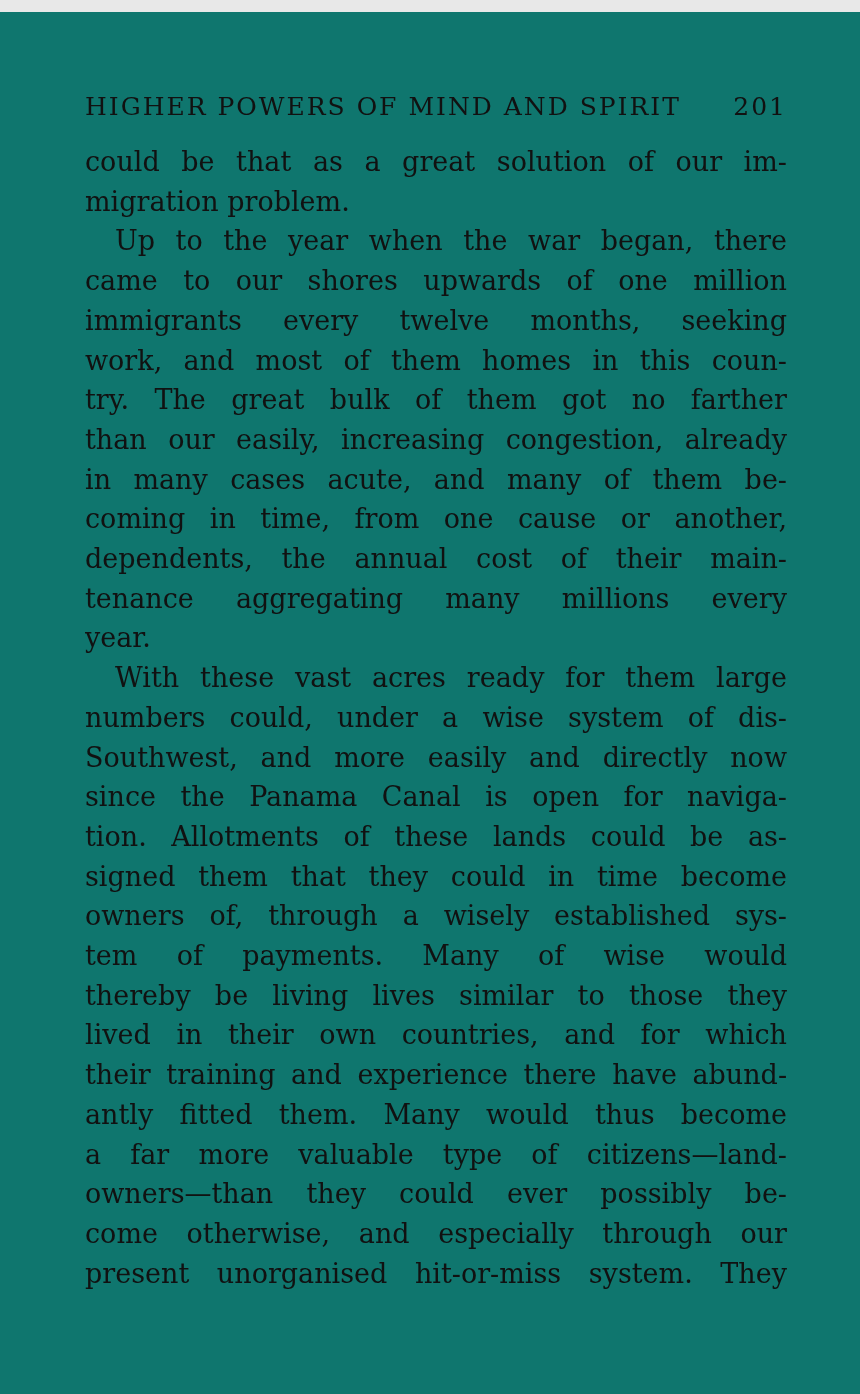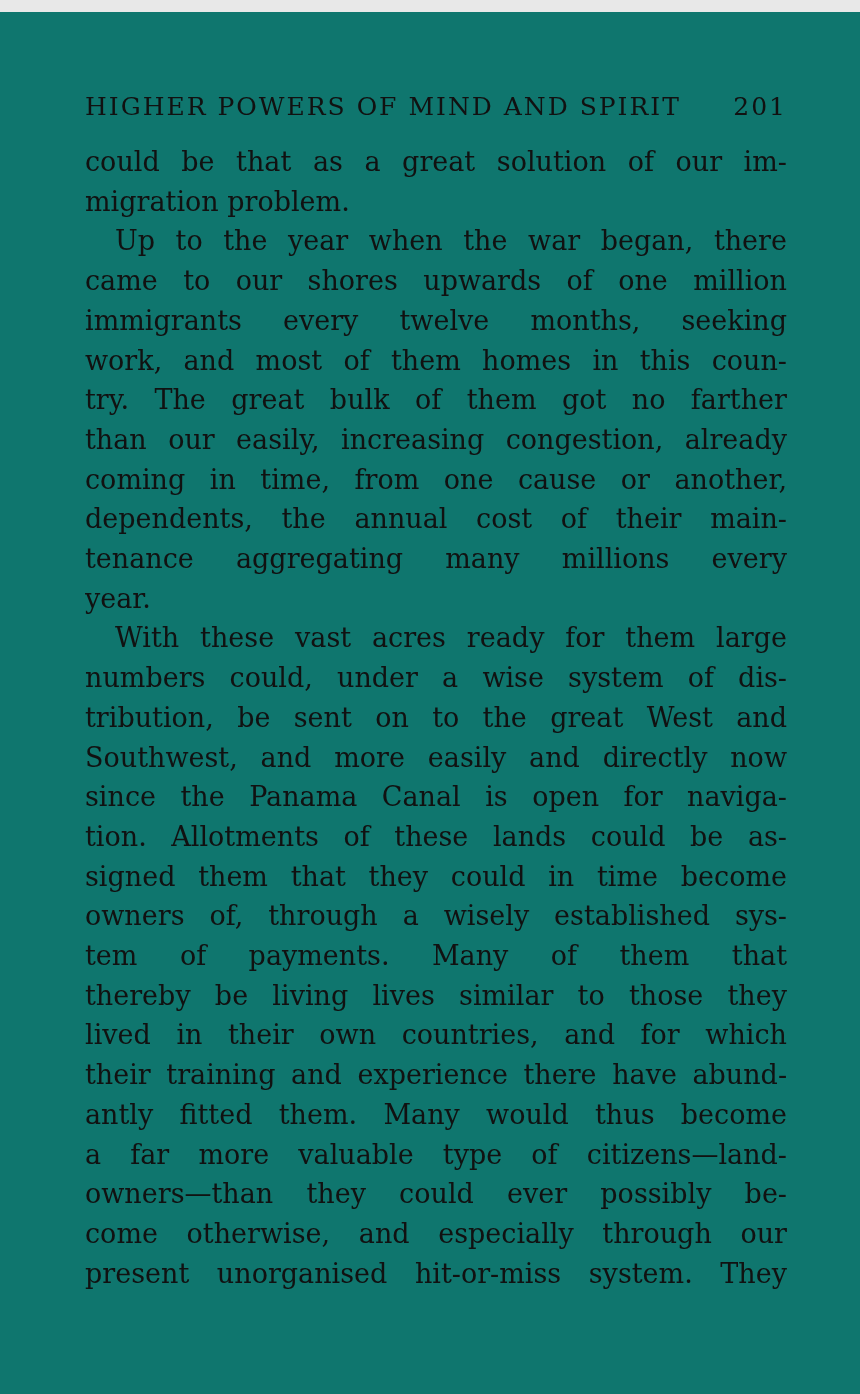--- a/index.html
+++ b/index.html
@@ -66,35 +66,35 @@
           <div class="line">could be that as a great solution of our im-</div>
           <div class="line last-natural">migration problem.</div>
         </div>
         <div class="paragraph">
           <div class="line indent">Up to the year when the war began, there</div>
           <div class="line">came to our shores upwards of one million</div>
           <div class="line">immigrants every twelve months, seeking</div>
           <div class="line">work, and most of them homes in this coun-</div>
           <div class="line">try. The great bulk of them got no farther</div>
           <div class="line">than our easily, increasing congestion, already</div>
+          <div class="line">in many cases acute, and many of them be-</div>
           <div class="line">coming in time, from one cause or another,</div>
           <div class="line">dependents, the annual cost of their main-</div>
           <div class="line">tenance aggregating many millions every</div>
           <div class="line last-natural">year.</div>
         </div>
         <div class="paragraph">
           <div class="line indent">With these vast acres ready for them large</div>
           <div class="line">numbers could, under a wise system of dis-</div>
-          <div class="line">tribution, be sent on to the great West and</div>
           <div class="line">Southwest, and more easily and directly now</div>
           <div class="line">since the Panama Canal is open for naviga-</div>
           <div class="line">tion. Allotments of these lands could be as-</div>
           <div class="line">signed them that they could in time become</div>
           <div class="line">owners of, through a wisely established sys-</div>
-          <div class="line">tem of payments. Many of them that</div>
+          <div class="line">tem of payments. Many of wise would</div>
           <div class="line">thereby be living lives similar to those they</div>
           <div class="line">lived in their own countries, and for which</div>
           <div class="line">their training and experience there have abund-</div>
           <div class="line">antly fitted them. Many would thus become</div>
           <div class="line">a far more valuable type of citizens—land-</div>
           <div class="line">owners—than they could ever possibly be-</div>
           <div class="line">come otherwise, and especially through our</div>
           <div class="line">present unorganised hit-or-miss system. They</div>
         </div>
       </div>

